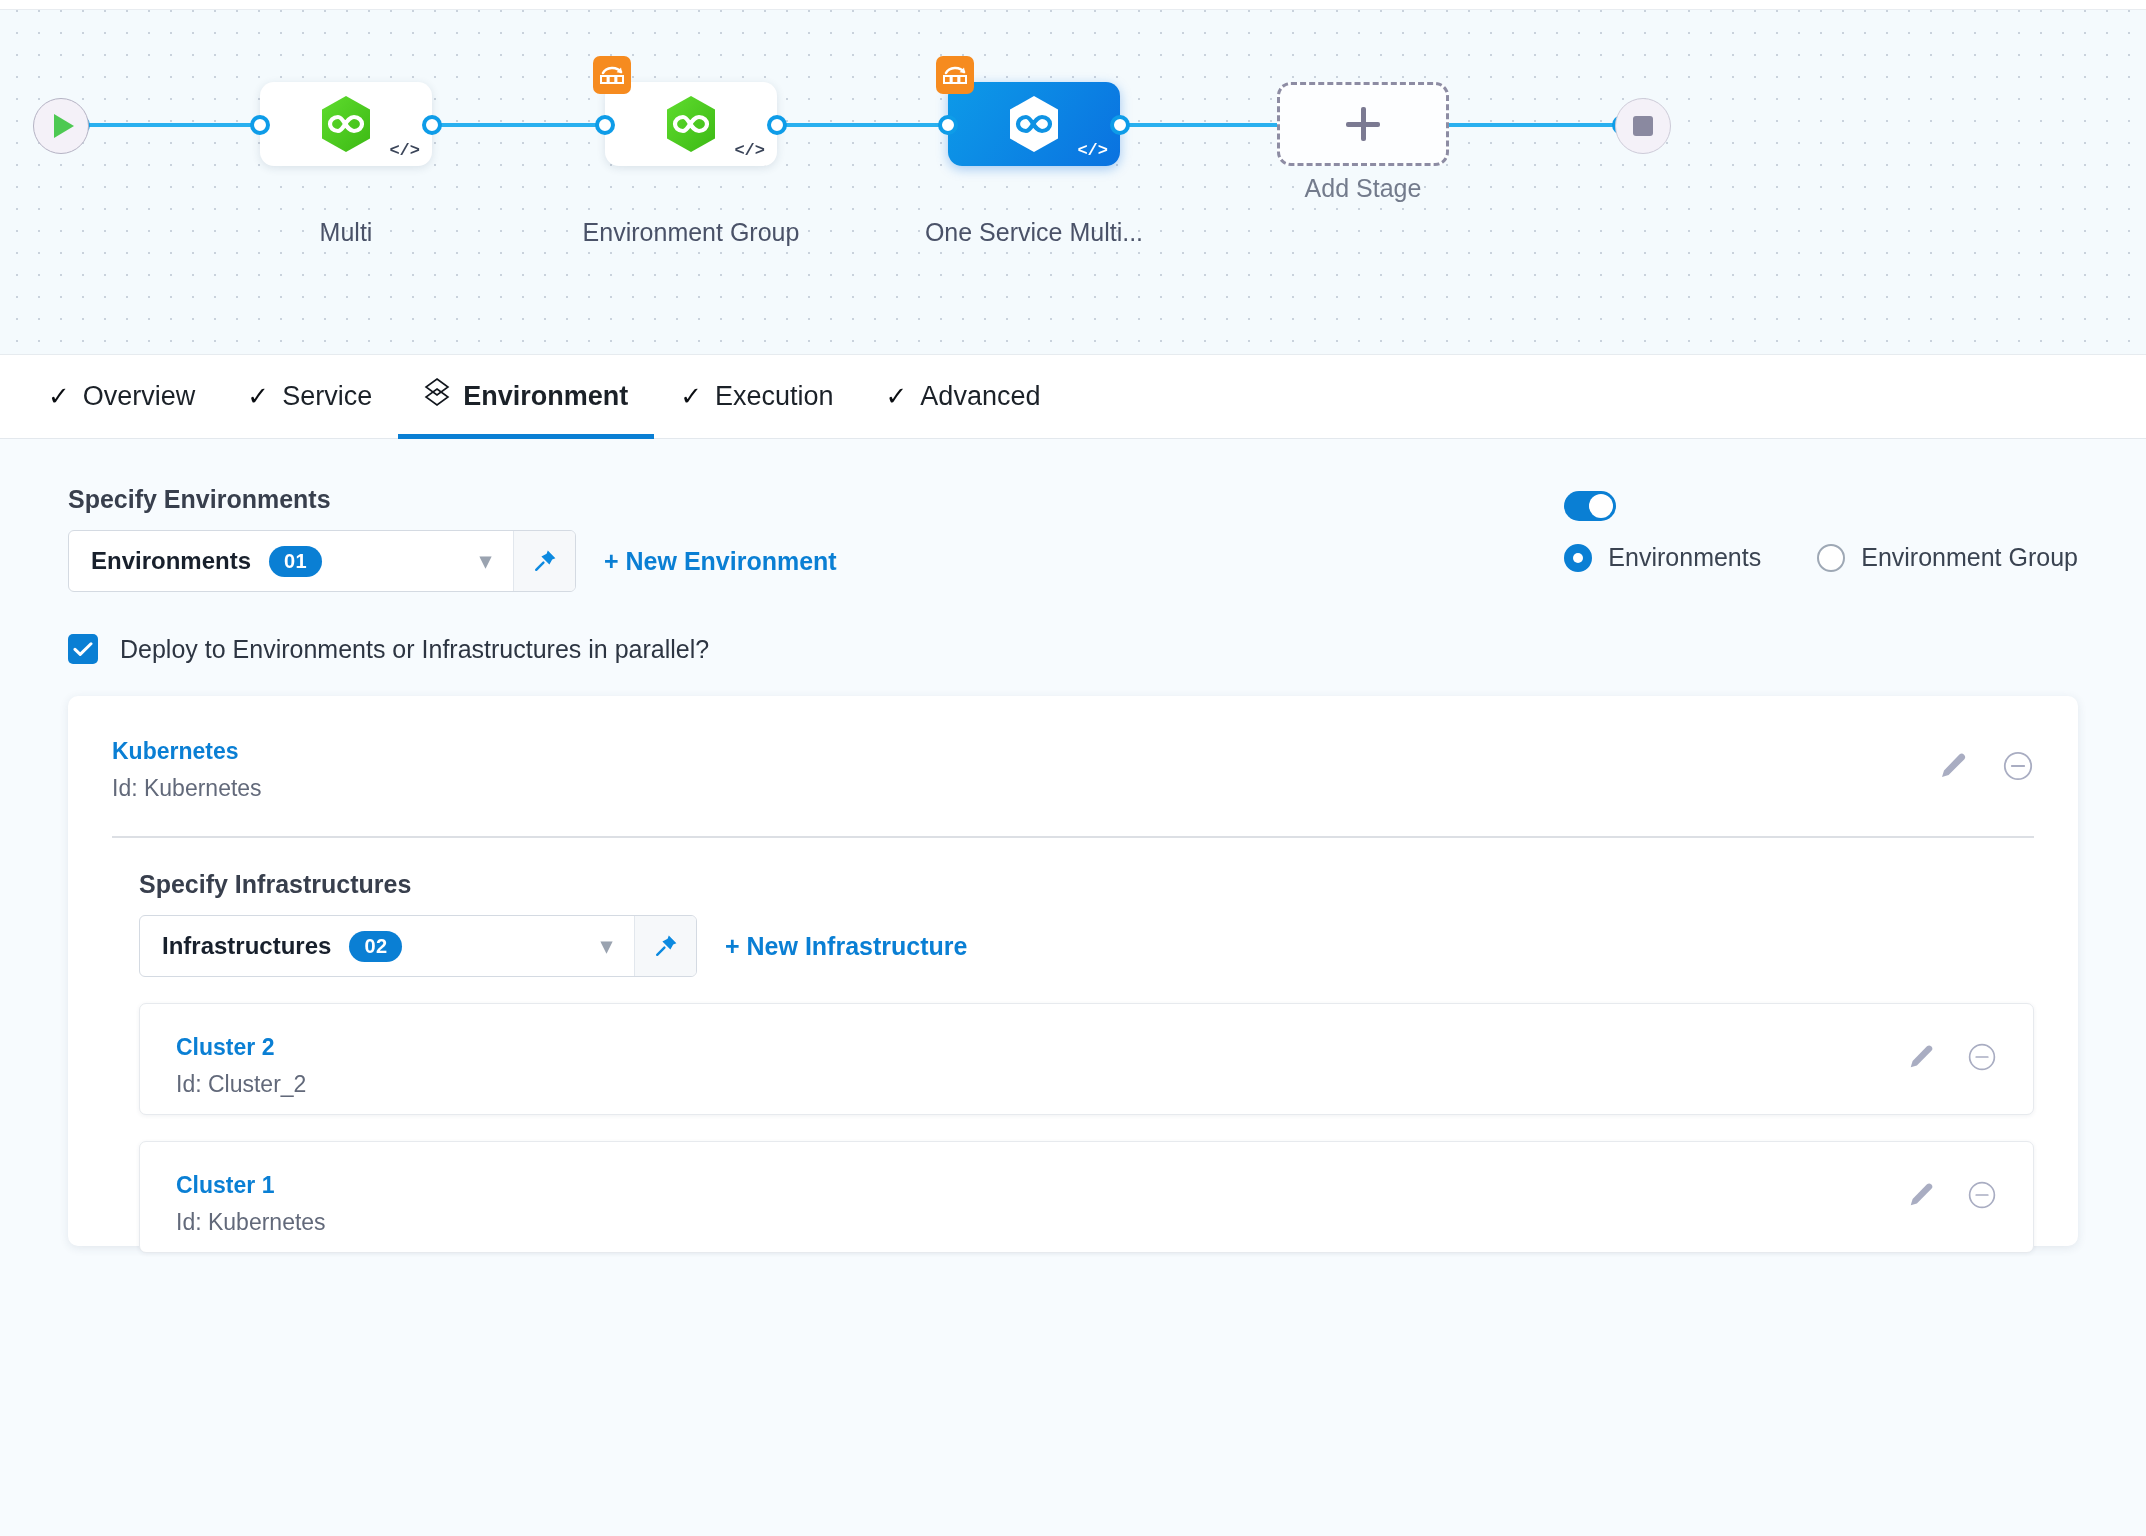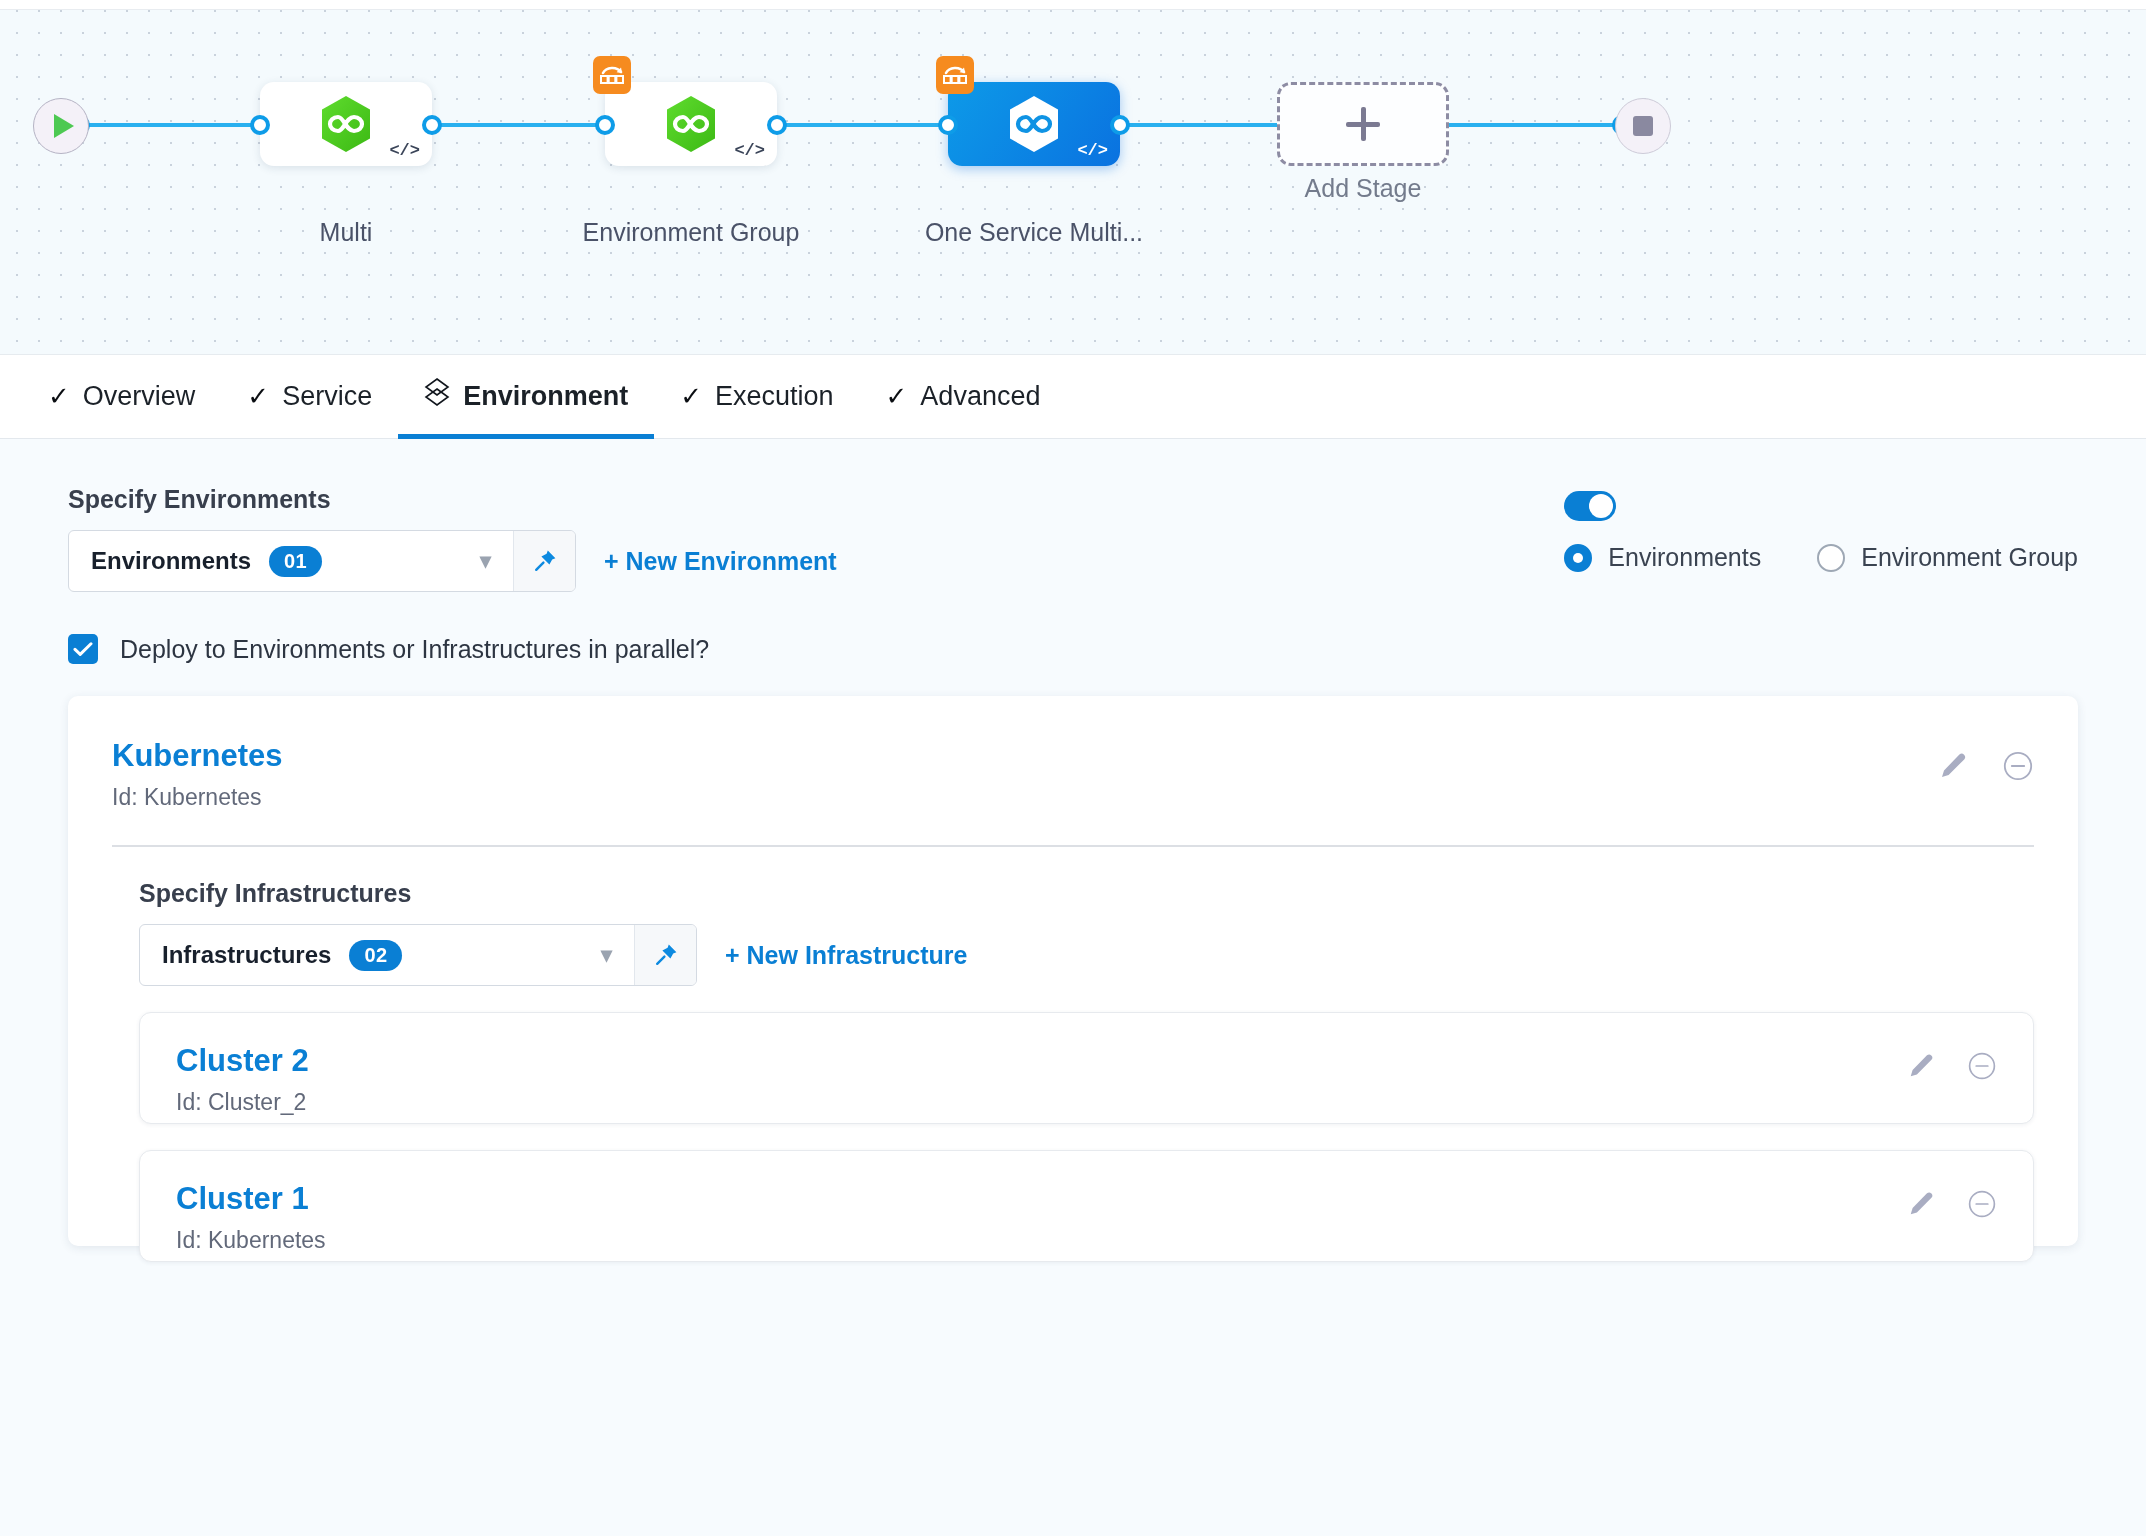--- a/index.html
+++ b/index.html
@@ -176,30 +176,30 @@
   }
   .check-label { font-size: 25px; color: #2d3542; }
 
   
   .env-card {
     margin-top: 32px; background: #ffffff; border-radius: 10px;
     box-shadow: 0 2px 10px rgba(40,60,90,0.10);
     padding: 42px 44px 0 44px; height: 550px;
   }
   .card-head { display: flex; align-items: flex-start; }
-  .entity-title { font-size: 31px; color: #0a7fd4; font-weight: 700; }
+  .entity-title { font-size: 23px; color: #0a7fd4; font-weight: 700; }
   .entity-id { font-size: 23px; color: #62697a; margin-top: 10px; }
   .actions { margin-left: auto; display: flex; align-items: center; gap: 34px; padding-top: 12px; }
   .icon-btn { cursor: pointer; display: flex; align-items: center; justify-content: center; }
   .divider { height: 2px; background: #dcdfe4; margin: 34px 0 0 0; }
 
   .infra-block { margin-top: 32px; margin-left: 27px; }
   .infra-list { margin-top: 26px; }
   .infra-card {
-    border: 1px solid #e7eaee; border-radius: 12px; background: #fff;
+    border: 1px solid #e7eaee; border-radius: 7px; background: #fff;
     box-shadow: 0 1px 4px rgba(40,60,90,0.07);
     padding: 30px 36px; display: flex; align-items: flex-start;
     margin-bottom: 26px; height: 112px;
   }
   .infra-actions { margin-left: auto; display: flex; align-items: center; gap: 32px; padding-top: 8px; }
 </style>
 </head>
 <body>
 
 <div class="top-sliver"></div>

